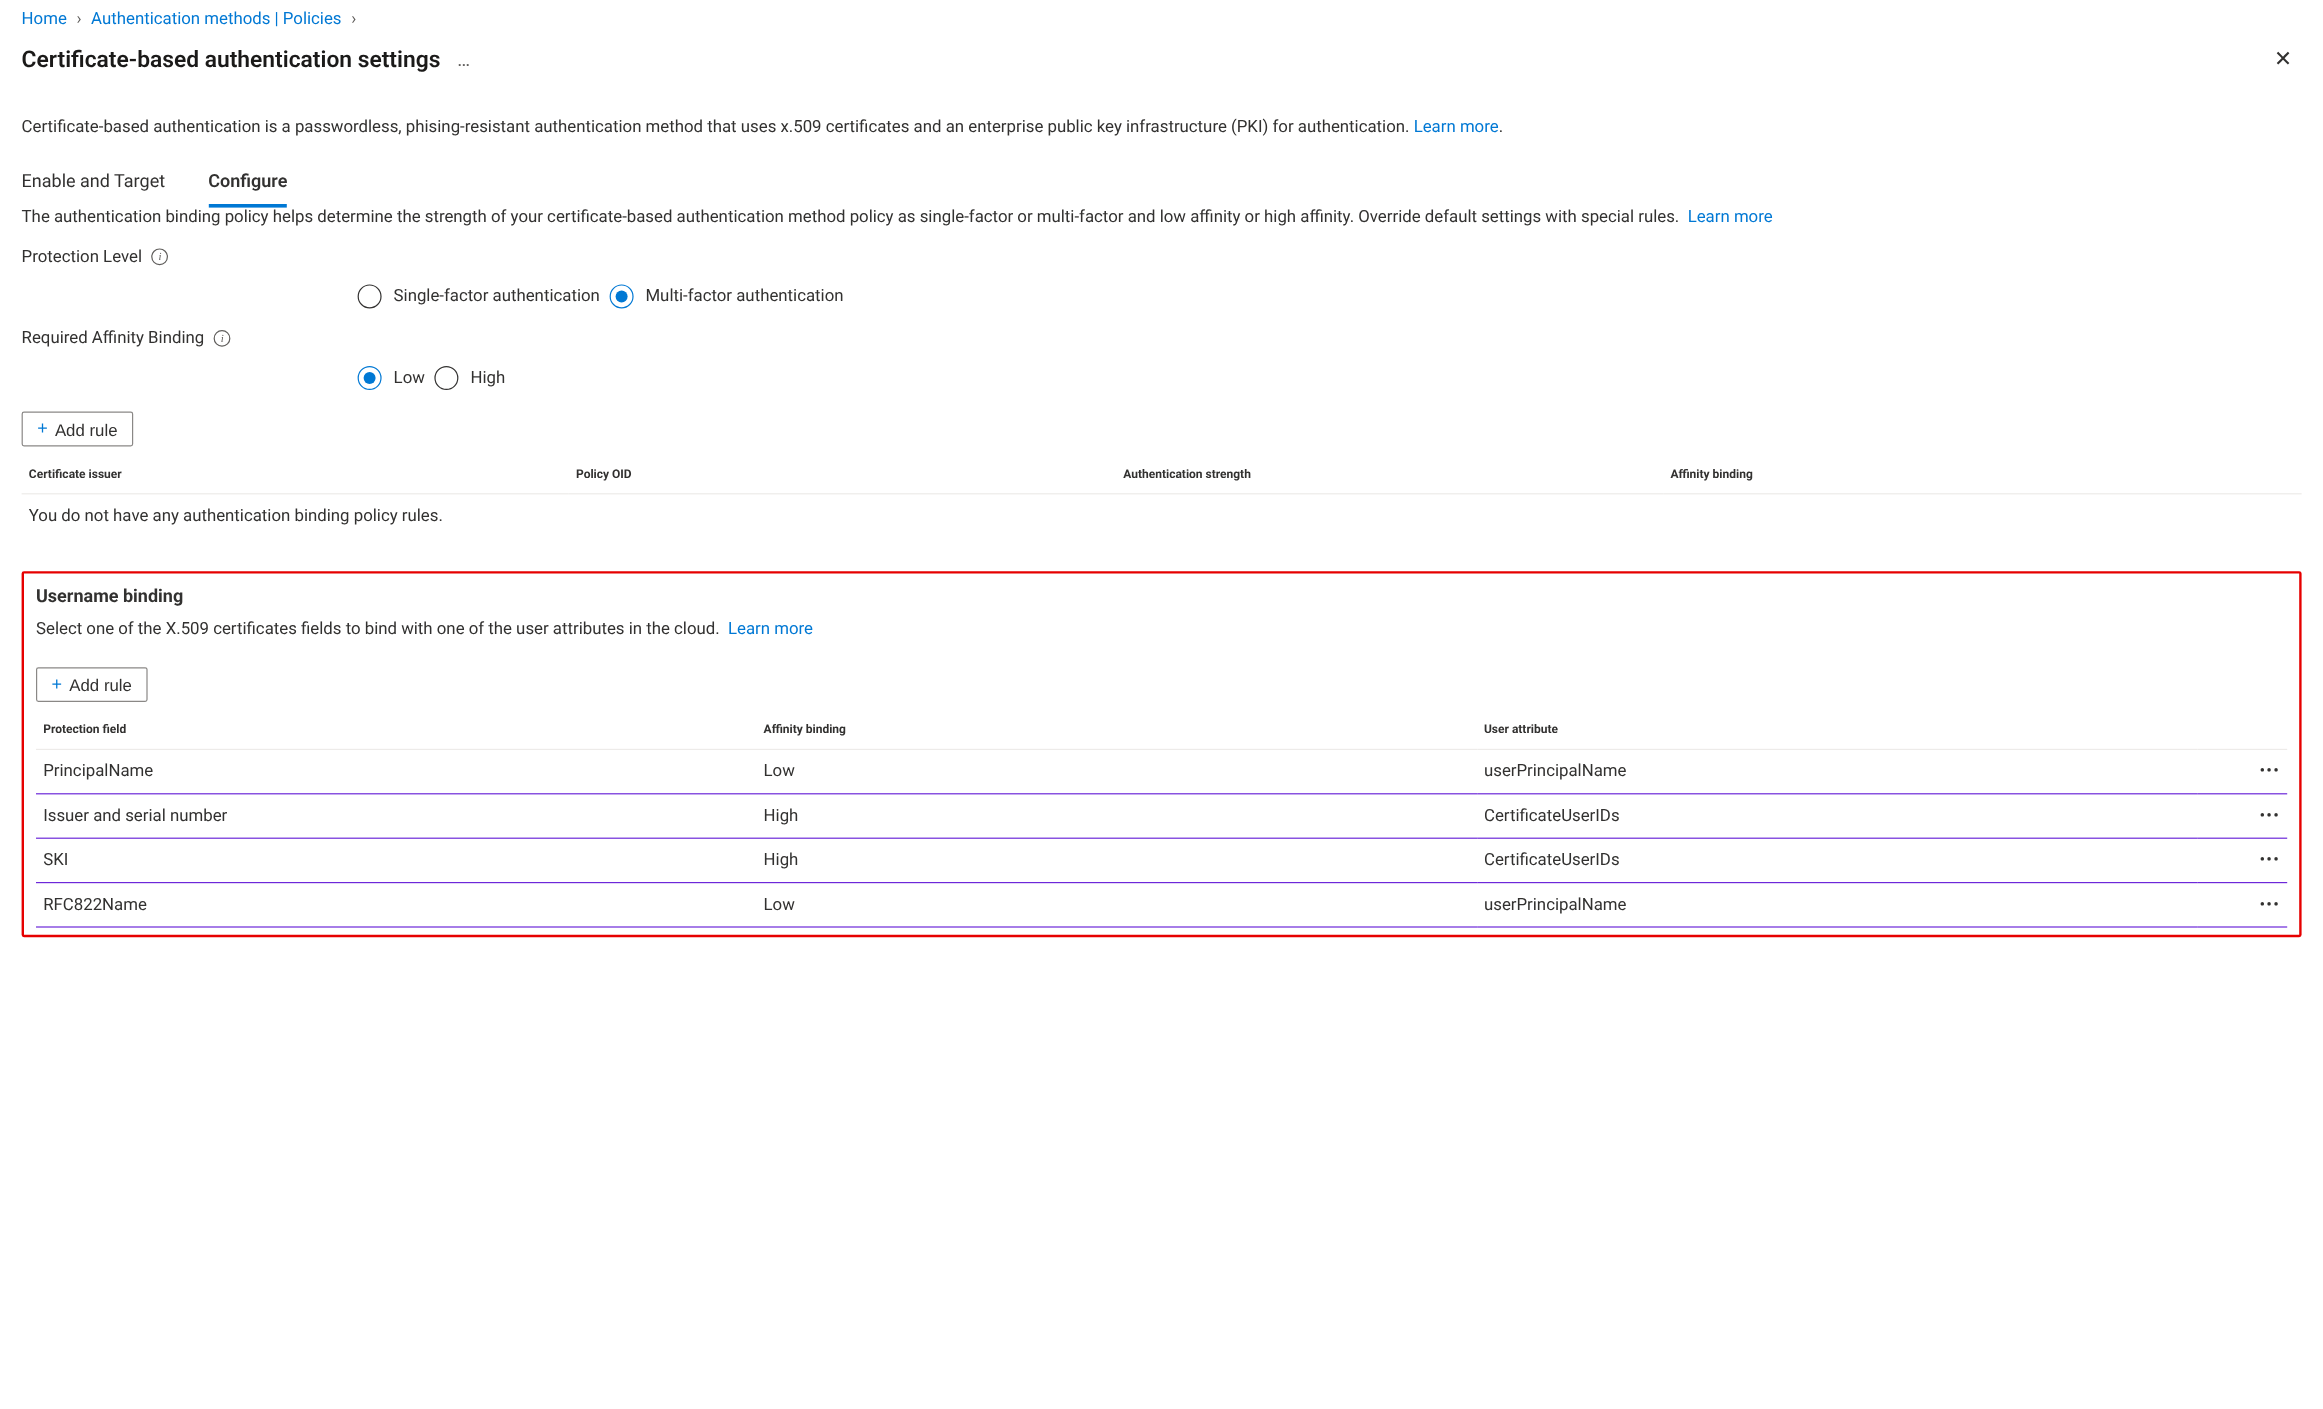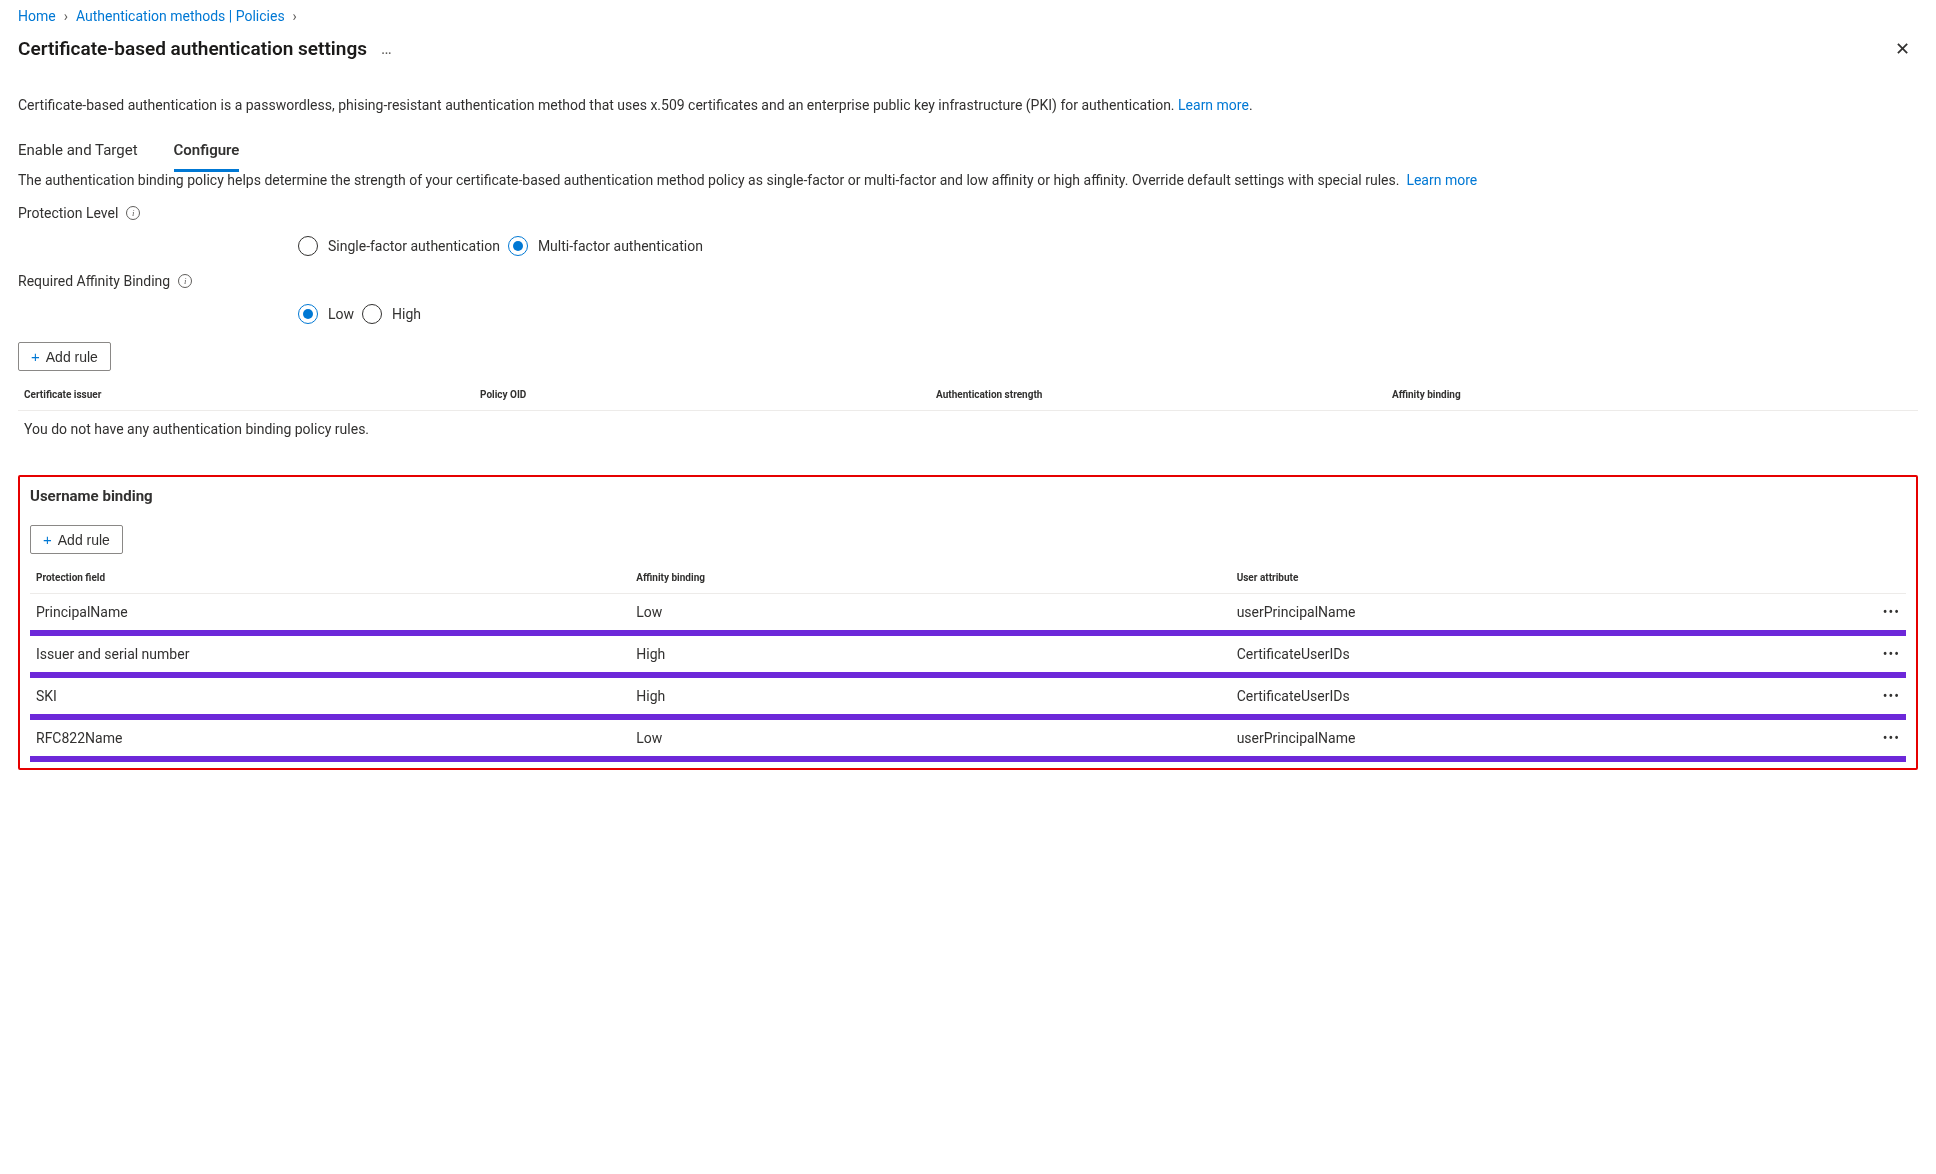--- a/index.html
+++ b/index.html
@@ -65,21 +65,21 @@
   }
   .add-rule-btn .plus { color: #0078d4; font-size: 15px; }
 
   
   .tbl { width: 100%; margin-top: 10px; border-collapse: collapse; }
   .tbl th {
     text-align: left; font-weight: 700; font-size: 10px; padding: 8px 6px 10px 6px;
     border-bottom: 1px solid #edebe9;
   }
   .tbl td {
-    padding: 10px 6px; font-size: 14px; border-bottom: 6px solid #6d28d9;
+    padding: 10px 6px; font-size: 14px; border-bottom: 1px solid #6d28d9;
   }
   .tbl .empty-row td { color: #323130; border-bottom: none; }
 
   .row-actions {
     width: 40px; text-align: right; color: #323130; font-size: 18px;
     letter-spacing: 1px; cursor: pointer; padding-right: 10px;
   }
 
   
   .highlight-box {
@@ -198,20 +198,24 @@
     <tbody>
       <tr class="empty-row">
         <td colspan="4">You do not have any authentication binding policy rules.</td>
       </tr>
     </tbody>
   </table>
 </div>
 
 <div class="highlight-box">
   <div class="section-heading">Username binding</div>
+  <p class="section-body">
+    <span>Select one of the X.509 certificates fields to bind with one of the user attributes in the cloud.</span>&nbsp;
+    <a>Learn more</a>
+  </p>
 
   <button class="add-rule-btn" style="margin-top:10px;">
     <span class="plus">+</span>
     <span>Add rule</span>
   </button>
 
   <table class="tbl user-table">
     <colgroup>
         <col class="c1">
         <col class="c2">

